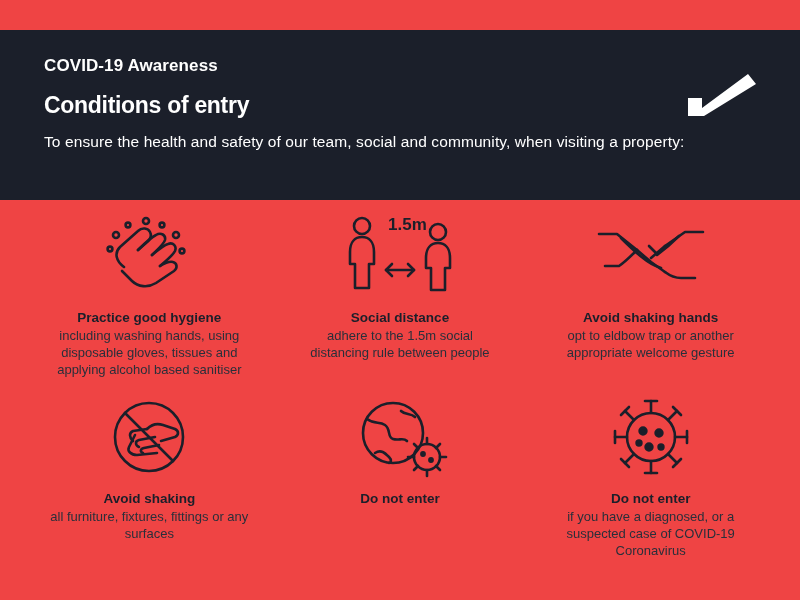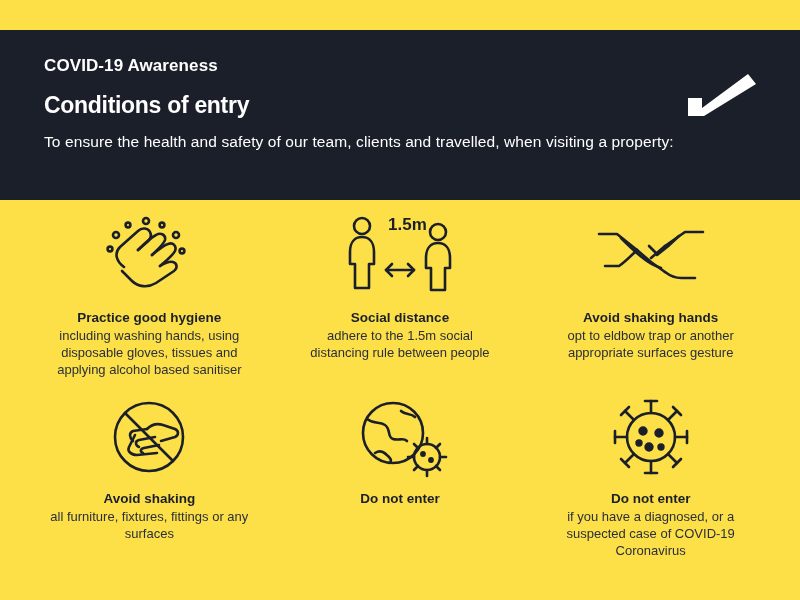--- a/index.html
+++ b/index.html
@@ -5,21 +5,21 @@
   * { box-sizing: border-box; margin: 0; padding: 0; }
   html, body {
     width: 800px; height: 600px;
     background: #ffffff;
     font-family: "Liberation Sans", sans-serif;
     overflow: hidden;
   }
   #poster {
     position: relative;
     width: 800px; height: 600px;
-    background: #fde047;
+    background: #ef4444;
     padding: 0;
   }
   .header {
     position: absolute;
     left: 0; top: 30px;
     width: 800px; height: 170px;
     background: #1b1f2a;
     color: #ffffff;
     padding: 26px 44px 0 44px;
   }
@@ -84,21 +84,21 @@
   svg { display: block; }
 </style>
 </head>
 <body>
 
 <div id="poster">
 
   <div class="header">
     <div class="eyebrow">COVID-19 Awareness</div>
     <div class="title">Conditions of entry</div>
-    <div class="subtitle">To ensure the health and safety of our team, clients and travelled, when visiting a property:</div>
+    <div class="subtitle">To ensure the health and safety of our team, social and community, when visiting a property:</div>
     <div class="logo-mark">
       <svg viewBox="0 0 68 42" width="68" height="42">
         <polygon points="0,24 14,24 14,34 60,0 68,10 16,42 0,42" fill="#ffffff"></polygon>
       </svg>
     </div>
   </div>
 
   <div class="grid">
 
     <div class="cell">
@@ -146,21 +146,21 @@
           <path d="M112 16 L94 16 L74 30"></path>
           <path d="M74 30 L60 42"></path>
           <path d="M30 22 C36 28 44 36 52 42 C58 47 64 50 70 52"></path>
           <path d="M88 20 C82 26 74 33 66 39"></path>
           <path d="M74 56 C78 59 84 62 90 62 L104 62"></path>
           <path d="M46 34 C40 40 34 46 28 50 L14 50"></path>
           <path d="M58 30 L66 38"></path>
         </svg>
       </div>
       <div class="cell-title">Avoid shaking hands</div>
-      <div class="cell-desc">opt to eldbow trap or another appropriate surfaces gesture</div>
+      <div class="cell-desc">opt to eldbow trap or another appropriate welcome gesture</div>
     </div>
 
     <div class="cell">
       <div class="icon-wrap">
         <svg viewBox="0 0 100 92" width="100" height="92" fill="none" stroke="#1b1f2a" stroke-width="2.6" stroke-linecap="round" stroke-linejoin="round">
           <circle cx="50" cy="46" r="34"></circle>
           <path d="M26 22 L74 70"></path>
           <path d="M34 50 C30 46 30 42 34 40 L48 38"></path>
           <path d="M48 38 C52 34 58 32 64 34 L76 38 C80 40 80 44 76 46 L62 50"></path>
           <path d="M40 56 C36 54 36 50 40 49 L56 46"></path>

